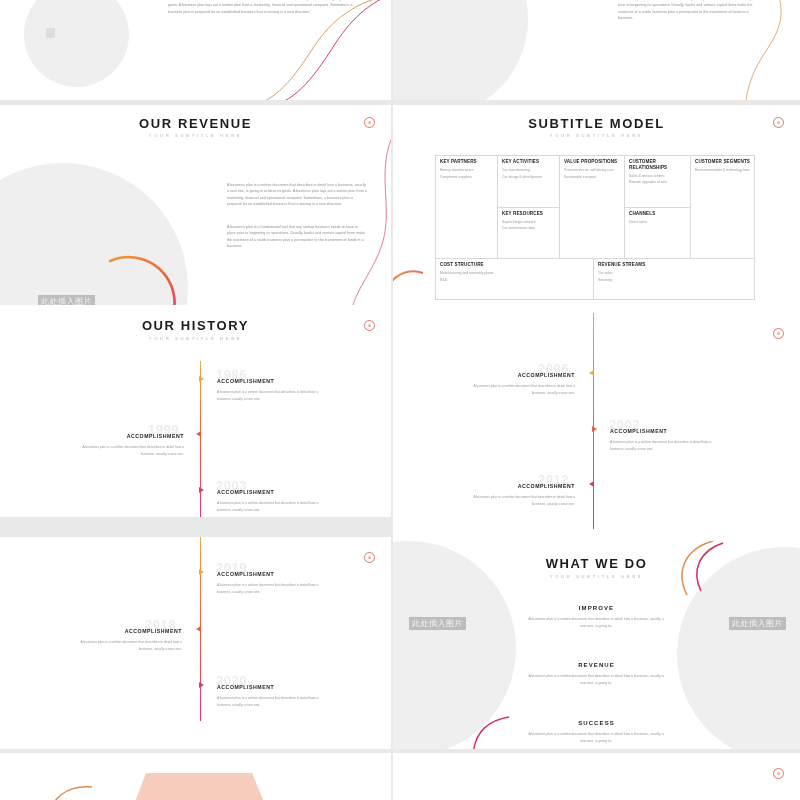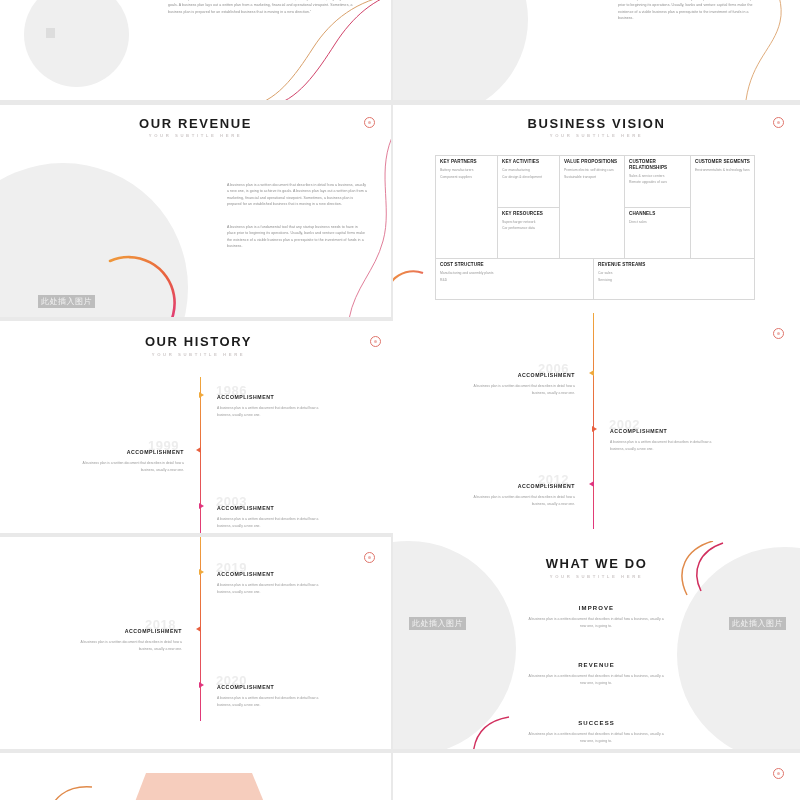--- a/index.html
+++ b/index.html
@@ -165,21 +165,21 @@
       <div class="para" style="left:227px;top:119px;width:140px;">A business plan is a fundamental tool that any startup business needs to have in place prior to beginning its operations. Usually, banks and venture capital firms make the existence of a viable business plan a prerequisite to the investment of funds in a business.</div>
 
       <svg style="position:absolute;right:-6px;top:24px;width:50px;height:190px;" viewBox="0 0 50 190">
         <path d="M 48 2 C 28 40 46 76 36 112 C 28 142 8 158 2 190" fill="none" stroke="#dd6f8d" stroke-width=".9"></path>
       </svg>
     </div>
   </div>
 
   <div class="slide" style="left:393px;top:105px;width:407px;height:212px;">
     <div class="slide-inner">
-      <div class="s-title" style="top:12px;">BUSINESS VISION</div>
+      <div class="s-title" style="top:12px;">SUBTITLE MODEL</div>
       <div class="s-sub" style="top:28px;">YOUR SUBTITLE HERE</div>
       <div class="badge" style="right:16px;top:12px;"></div>
 
       <div class="dots" style="left:2px;top:20px;width:34px;height:140px;transform:skewX(-10deg);"></div>
       <div class="dots" style="right:0px;top:120px;width:40px;height:90px;transform:skewX(12deg);"></div>
 
       <svg style="position:absolute;left:-12px;bottom:-16px;width:64px;height:64px;" viewBox="0 0 64 64">
         <defs>
           <linearGradient id="gb1" x1="0" y1="0" x2="1" y2="1">
             <stop offset="0%" stop-color="#ef9a3b"></stop>
@@ -242,21 +242,21 @@
           <div class="cell" style="flex:1;">
             <div class="c-head">REVENUE STREAMS</div>
             <div class="c-item">Car sales</div>
             <div class="c-item">Servicing</div>
           </div>
         </div>
       </div>
     </div>
   </div>
 
-  <div class="slide" style="left:0;top:321px;width:391px;height:212px;padding-left:6px;">
+  <div class="slide" style="left:0;top:305px;width:391px;height:212px;">
     <div class="slide-inner">
       <div class="dots" style="left:6px;top:6px;width:46px;height:150px;transform:skewX(-12deg);"></div>
       <div class="dots" style="right:2px;top:30px;width:40px;height:170px;transform:skewX(10deg);"></div>
 
       <div class="s-title" style="top:14px;">OUR HISTORY</div>
       <div class="s-sub" style="top:31px;">YOUR SUBTITLE HERE</div>
       <div class="badge" style="right:16px;top:15px;"></div>
 
       <div class="tl-line" style="left:200px;top:56px;height:160px;"></div>
 

